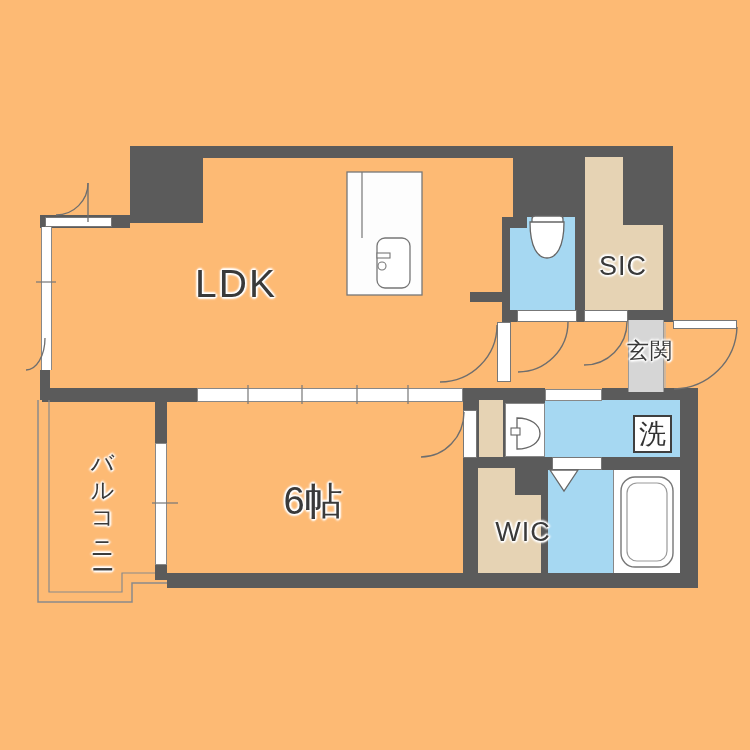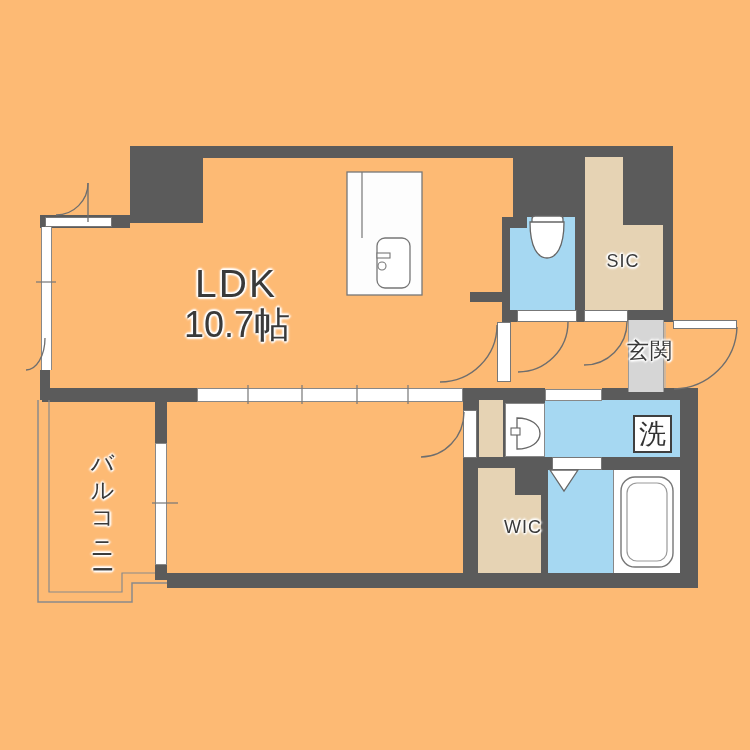--- a/index.html
+++ b/index.html
@@ -9,21 +9,21 @@
   .room{position:absolute;}
   .blue{background:#a6d8f2;}
   .beige{background:#e6d3b4;}
   .graystrip{background:#d6d6d6;border-left:1px solid #9a9a9a;border-right:1px solid #9a9a9a;}
   .leaf{position:absolute;background:#ffffff;border:1px solid #777;box-sizing:border-box;}
   .band{position:absolute;background:#ffffff;border:1px solid #888;box-sizing:border-box;}
   .lbl{position:absolute;color:#3a3a3a;line-height:1.05;text-align:center;
        text-shadow:-2px 0 2px #fff,2px 0 2px #fff,0 -2px 2px #fff,0 2px 2px #fff,
                    -1px -1px 1px #fff,1px 1px 1px #fff;}
   .big{font-size:39px;letter-spacing:2px;}
-  .mid{font-size:18px;letter-spacing:1px;font-weight:500;}
+  .mid{font-size:27px;letter-spacing:1px;font-weight:500;}
   svg{position:absolute;left:0;top:0;}
   #laundry-box{position:absolute;left:633px;top:415px;width:39px;height:38px;
       background:#fff;border:2px solid #3f3f3f;box-sizing:border-box;
       display:flex;align-items:center;justify-content:center;font-size:27px;color:#333;}
   #balcony-label{writing-mode:vertical-rl;text-orientation:mixed;font-size:23px;
       letter-spacing:4px;height:150px;}
 </style>
 </head>
 <body>
 
@@ -118,21 +118,21 @@
 
     <g>
       <rect x="621" y="477" width="52" height="90" rx="14" fill="#fff" stroke="#777" stroke-width="1.4"></rect>
       <rect x="627" y="483" width="40" height="78" rx="10" fill="none" stroke="#999" stroke-width="1.2"></rect>
     </g>
 
     <path d="M550,470 L578,470 L564,491 Z" fill="#fff" stroke="#666" stroke-width="1.3"></path>
   </svg>
 
   <div class="lbl big" style="left:160px;top:264px;width:152px;">LDK</div>
-  <div class="lbl" style="left:157px;top:306px;width:160px;font-size:36px;">10.7帖</div>
+  <div class="lbl" style="left:233px;top:482px;width:160px;font-size:38px;">6帖</div>
   <div class="lbl" id="balcony-label" style="left:91px;top:424px;">バルコニー</div>
   <div class="lbl mid" style="left:615px;top:339px;width:70px;font-size:22px;">玄関</div>
   <div class="lbl mid" style="left:593px;top:252px;width:60px;">SIC</div>
   <div class="lbl mid" style="left:492px;top:518px;width:62px;">WIC</div>
   <div id="laundry-box">
     <span>洗</span>
   </div>
 </div>
 
 </body></html>

